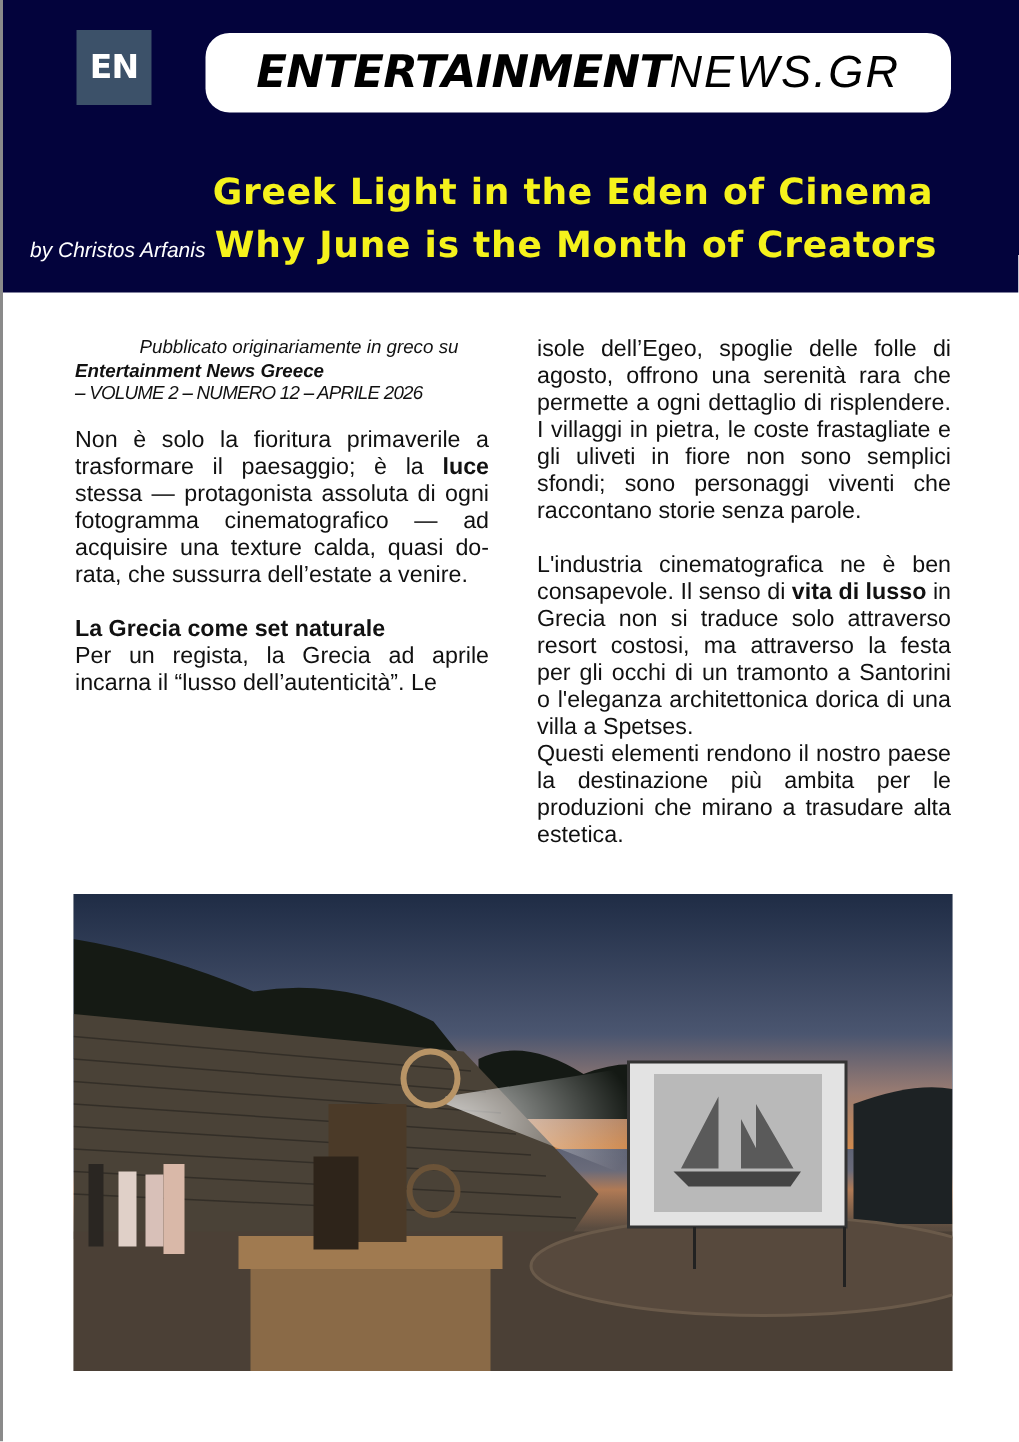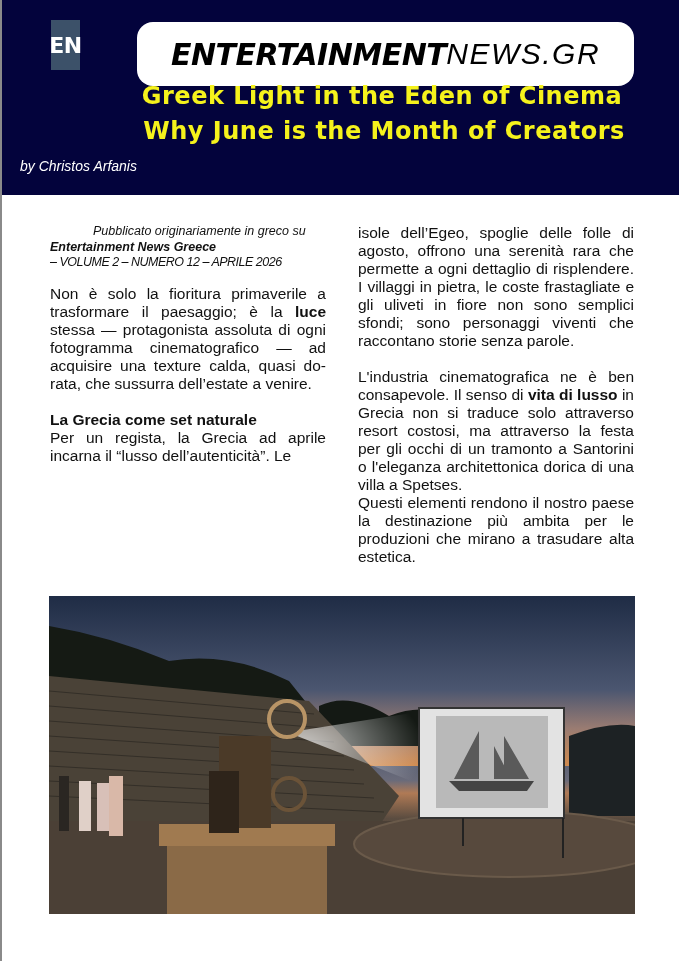--- a/index.html
+++ b/index.html
@@ -7,37 +7,37 @@
     width: 679px; height: 961px; position: relative; overflow: hidden;
     background: #ffffff;
     font-family: "Liberation Sans", sans-serif;
   }
   .left-rule { position: absolute; left: 0; top: 0; width: 2px; height: 961px; background: #8a8a8a; }
   .header {
     position: absolute; left: 2px; top: 0; width: 677px; height: 195px;
     background: #03033c;
   }
   .logo-box {
-    position: absolute; left: 49px; top: 20px; width: 29px; height: 50px;
+    position: absolute; left: 49px; top: 20px; width: 50px; height: 50px;
     background: #3c5169; color: #ffffff;
     font-family: "DejaVu Sans", sans-serif; font-weight: bold; font-size: 22px;
     display: flex; align-items: center; justify-content: center; letter-spacing: -0.5px;
   }
   .brand-pill {
-    position: absolute; left: 135px; top: 22px; width: 497px; height: 64px;
+    position: absolute; left: 135px; top: 22px; width: 497px; height: 53px;
     background: #ffffff; border-radius: 16px;
     display: flex; align-items: center; justify-content: center;
     color: #000000; font-size: 30px; letter-spacing: 0.5px;
   }
   .brand-bold { font-family: "DejaVu Sans", sans-serif; font-weight: bold; font-style: italic; letter-spacing: -0.5px; }
   .brand-light { font-family: "Liberation Sans", sans-serif; font-style: italic; font-weight: normal; letter-spacing: 1.5px; text-align: right; }
   .headline {
     position: absolute; left: 100px; width: 560px; text-align: center;
     color: #f5f21c; font-family: "DejaVu Sans", sans-serif; font-weight: bold;
-    font-size: 24px; letter-spacing: 0.5px; white-space: nowrap;
+    font-size: 24px; letter-spacing: 0.5px; white-space: nowrap; margin-top: 32px;
   }
   .headline.l1 { top: 82px; left: 110px; width: 540px; }
   .headline.l2 { top: 117px; left: 102px; width: 560px; }
   .byline {
     position: absolute; left: 18px; top: 158px;
     color: #ffffff; font-style: italic; font-size: 14px;
   }
   .col {
     position: absolute; top: 224px; width: 276px;
     color: #111111; font-size: 15.5px; line-height: 18px;

